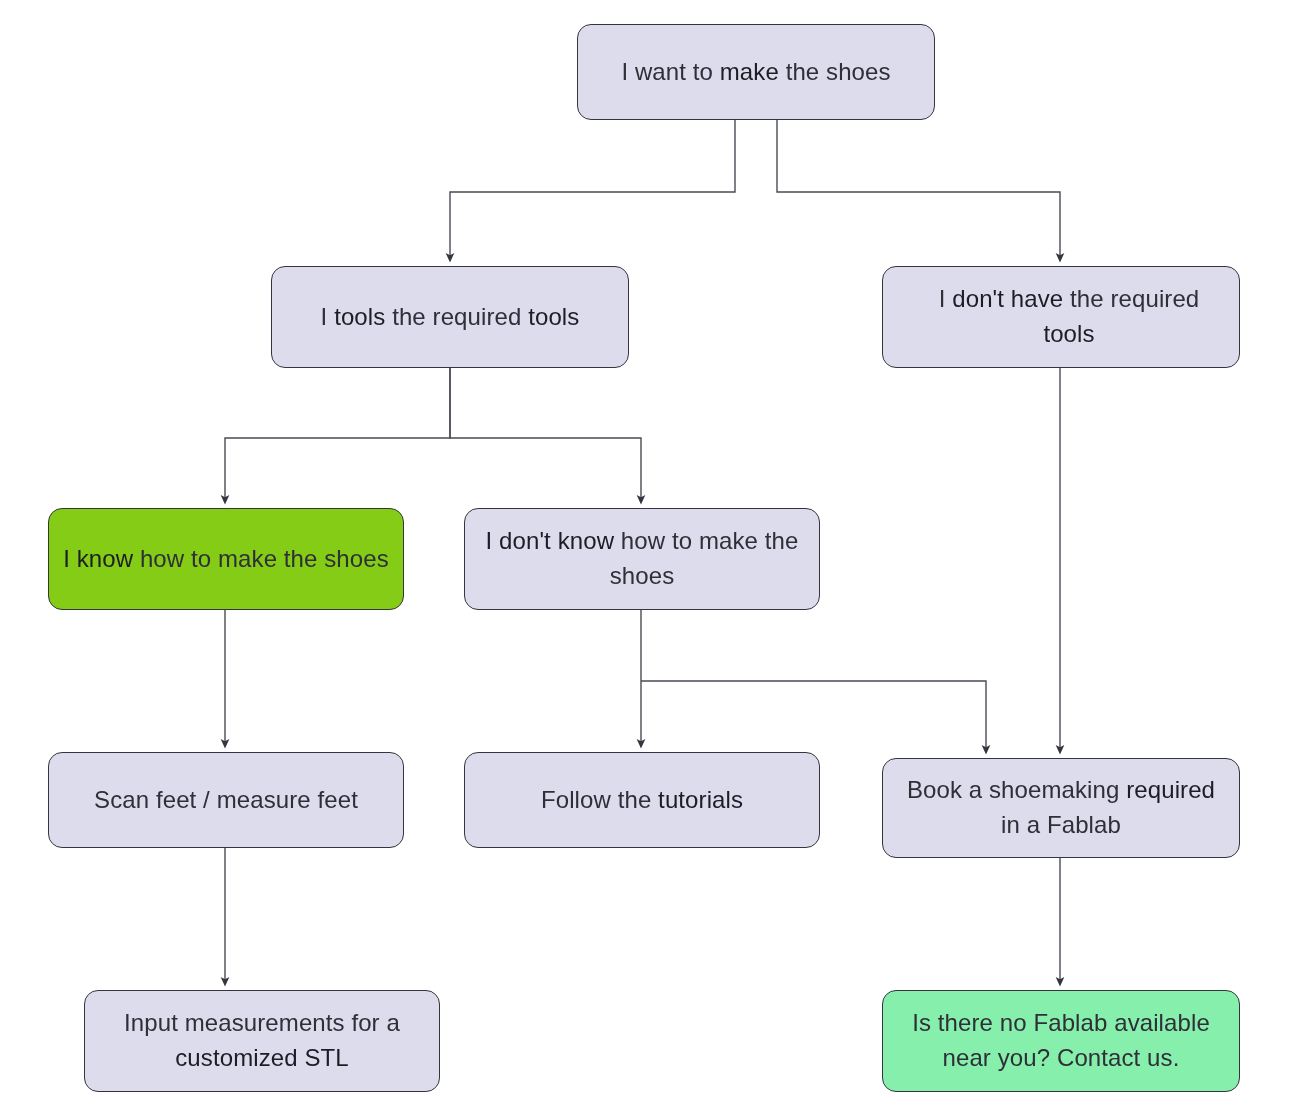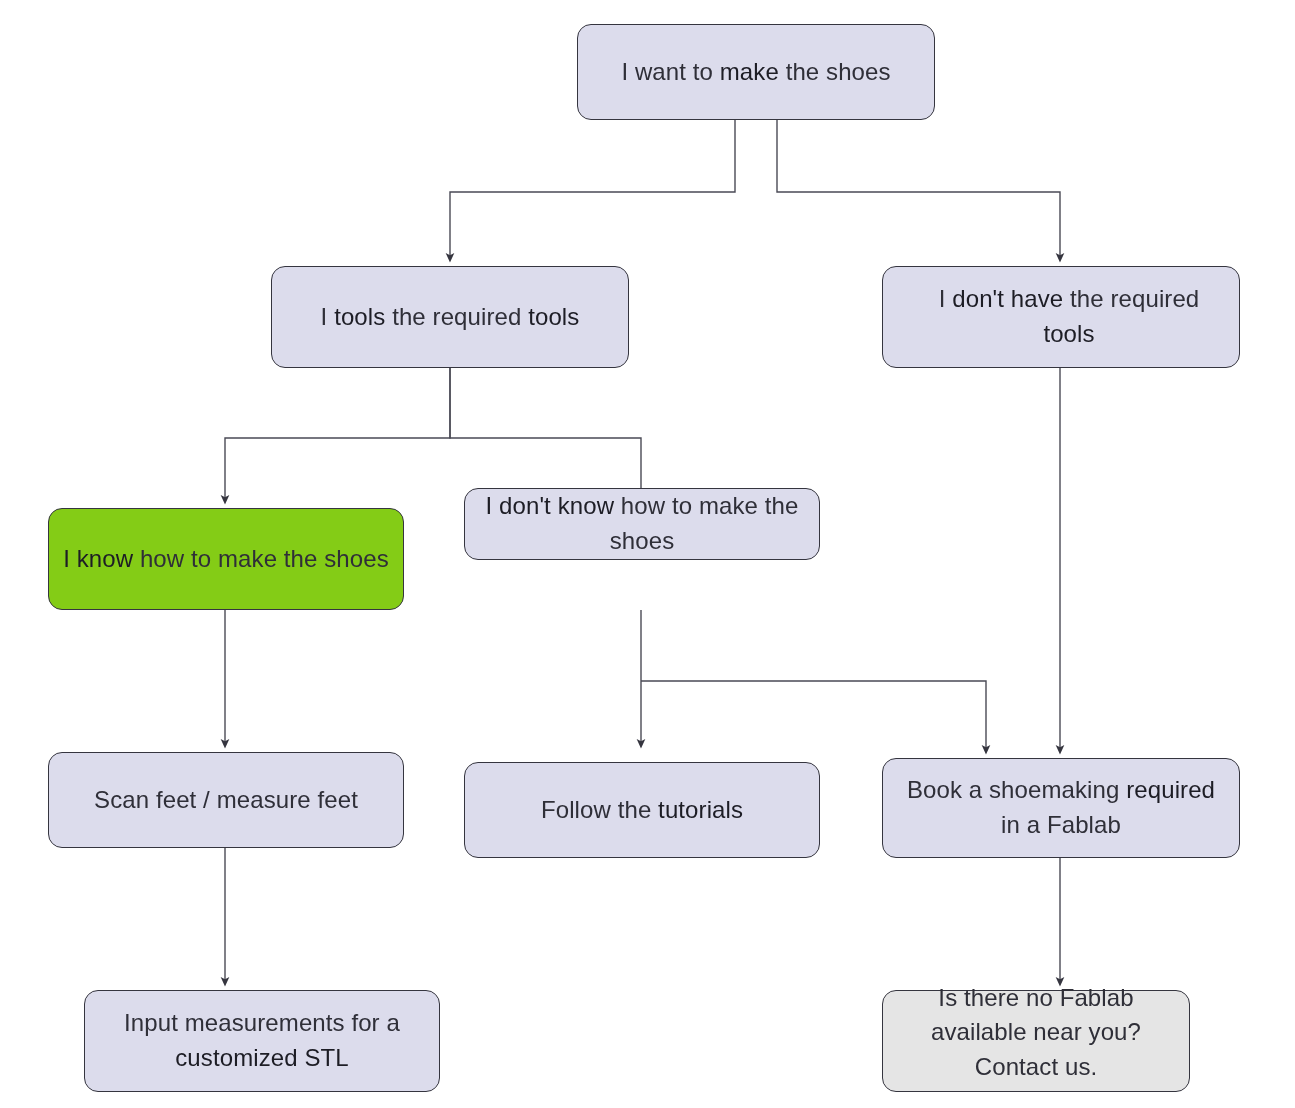--- a/index.html
+++ b/index.html
@@ -62,33 +62,33 @@
       </div>
       <div class="node" style="left: 271px; top: 266px; width: 358px; height: 102px; background: rgb(220, 220, 236); border-color: rgb(53, 53, 63); color: rgb(47, 47, 56);">
         <span class="txt">I <b>tools</b> the required <b>tools</b></span>
       </div>
       <div class="node" style="left: 882px; top: 266px; width: 358px; height: 102px; background: rgb(220, 220, 236); border-color: rgb(53, 53, 63); color: rgb(47, 47, 56); padding-left: 30px;">
         <span class="txt">I <b>don't have</b> the required <b>tools</b></span>
       </div>
       <div class="node" style="left: 48px; top: 508px; width: 356px; height: 102px; background: #84cc16; border-color: rgb(53, 53, 63); color: rgb(47, 47, 56);">
         <span class="txt"><b>I know</b> how to make the shoes</span>
       </div>
-      <div class="node" style="left: 464px; top: 488px; width: 356px; height: 72px; background: rgb(220, 220, 236); border-color: rgb(53, 53, 63); color: rgb(47, 47, 56);">
+      <div class="node" style="left: 464px; top: 508px; width: 356px; height: 102px; background: rgb(220, 220, 236); border-color: rgb(53, 53, 63); color: rgb(47, 47, 56);">
         <span class="txt"><b>I don't know</b> how to make the shoes</span>
       </div>
       <div class="node" style="left: 48px; top: 752px; width: 356px; height: 96px; background: rgb(220, 220, 236); border-color: rgb(53, 53, 63); color: rgb(47, 47, 56);">
         <span class="txt">Scan feet / measure feet</span>
       </div>
-      <div class="node" style="left: 464px; top: 752px; width: 356px; height: 96px; background: rgb(220, 220, 236); border-color: rgb(53, 53, 63); color: rgb(47, 47, 56); margin-top: 10px;">
+      <div class="node" style="left: 464px; top: 752px; width: 356px; height: 96px; background: rgb(220, 220, 236); border-color: rgb(53, 53, 63); color: rgb(47, 47, 56);">
         <span class="txt">Follow the <b>tutorials</b></span>
       </div>
       <div class="node" style="left: 882px; top: 758px; width: 358px; height: 100px; background: rgb(220, 220, 236); border-color: rgb(53, 53, 63); color: rgb(47, 47, 56);">
         <span class="txt">Book a shoemaking <b>required</b> in a Fablab</span>
       </div>
       <div class="node" style="left: 48px; top: 990px; width: 356px; height: 102px; background: rgb(220, 220, 236); border-color: rgb(53, 53, 63); color: rgb(47, 47, 56); margin-left: 36px;">
         <span class="txt">Input measurements for a <b>customized STL</b></span>
       </div>
-      <div class="node" style="left: 882px; top: 990px; width: 308px; height: 102px; background: #e5e5e5; border-color: rgb(53, 53, 63); color: rgb(47, 47, 56); align-items: flex-end;">
+      <div class="node" style="left: 882px; top: 990px; width: 358px; height: 102px; background: #86efac; border-color: rgb(53, 53, 63); color: rgb(47, 47, 56);">
         <span class="txt">Is there no Fablab available near you? Contact us.</span>
       </div>
     </div>
 
 </div>
 
 </body></html>

